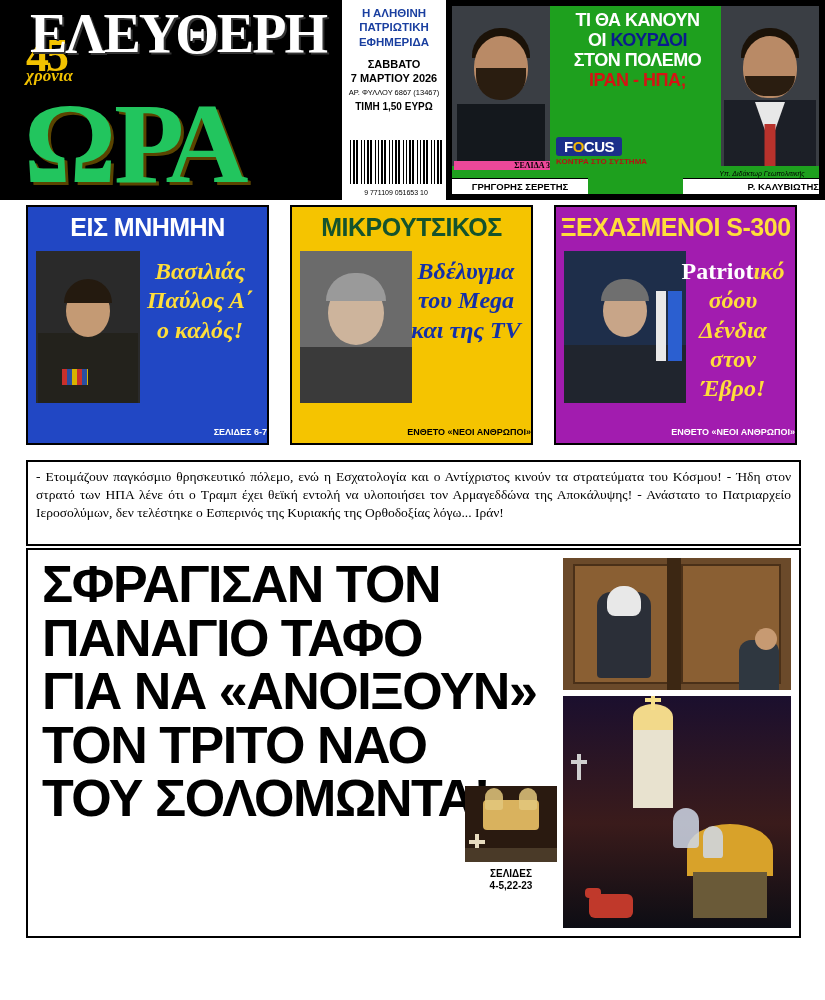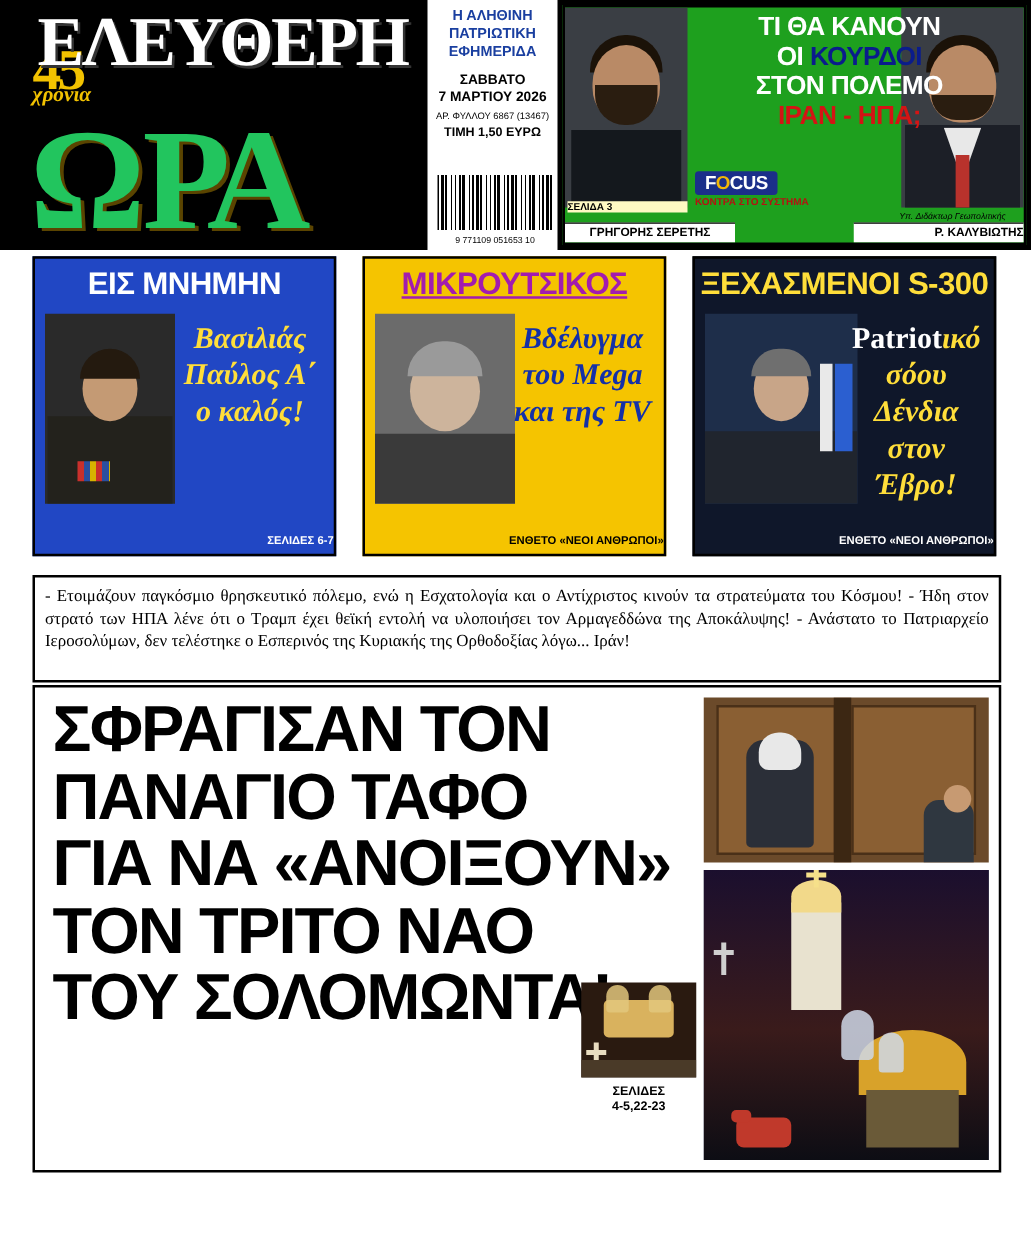--- a/index.html
+++ b/index.html
@@ -124,28 +124,29 @@
   }
   .shirt {
     position: absolute; left: 50%; bottom: 30px; transform: translateX(-50%);
     width: 30px; height: 34px; background: #e8e8e8;
     clip-path: polygon(0 0, 100% 0, 60% 100%, 40% 100%);
   }
   .ts-head {
     position: absolute; left: 98px; top: 4px; width: 175px;
     text-align: center; color: #fff; font-weight: bold;
     font-family: "Liberation Sans", sans-serif;
-    font-size: 21px; line-height: 1.12; letter-spacing: -0.5px; margin-left: 42px;
+    font-size: 18px; line-height: 1.12; letter-spacing: -0.5px;
   }
   .ts-head .blue { color: #0a1c8c; }
   .ts-head .red  { color: #d41414; }
   .ts-selida {
     position: absolute; left: 2px; bottom: 24px; width: 96px;
-    text-align: left; font-size: 8px; font-weight: bold; color: #000;
-    background: #fef9c3;
+    text-align: right; font-size: 8px; font-weight: bold; color: #000;
+    background: #ec4899;
+    font-family: Liberation Serif, serif;
   }
   .ts-focus {
     position: absolute; left: 104px; bottom: 28px; width: 162px;
     text-align: left;
   }
   .focus-logo {
     display: inline-block; background: #1b2f8a; color: #fff;
     font-weight: bold; font-size: 15px; padding: 1px 8px 1px 8px;
     border-radius: 3px; letter-spacing: -0.5px;
   }
@@ -168,28 +169,28 @@
   
   .teasers {
     position: absolute; left: 26px; top: 205px; width: 775px; height: 228px;
   }
   .teaser {
     position: absolute; top: 0; width: 243px; height: 240px;
     border: 2px solid #000; overflow: hidden;
   }
   .teaser.t1 { left: 0;   background: #2147c4; }
   .teaser.t2 { left: 264px; background: #f5c400; }
-  .teaser.t3 { left: 528px; background: #0f172a; }
+  .teaser.t3 { left: 528px; background: #a21caf; }
   .teaser-title {
     position: absolute; top: 6px; left: 0; width: 100%;
     text-align: center; font-weight: bold; font-size: 25px;
     letter-spacing: -0.5px;
   }
   .t1 .teaser-title { color: #ffffff; }
-  .t2 .teaser-title { color: #a21caf; text-decoration: underline; }
+  .t2 .teaser-title { color: #14532d; }
   .t3 .teaser-title { color: #ffde3a; }
   .teaser-photo {
     position: absolute; left: 8px; top: 44px; width: 104px; height: 152px;
     background: #2a2a2a; overflow: hidden;
   }
   .t2 .teaser-photo { width: 112px; background: #6b6b6b; }
   .t3 .teaser-photo { width: 122px; background: #1e2e4a; }
   .teaser-text {
     position: absolute; right: 6px; top: 50px; width: 122px;
     text-align: center; font-family: "Liberation Serif", serif;

